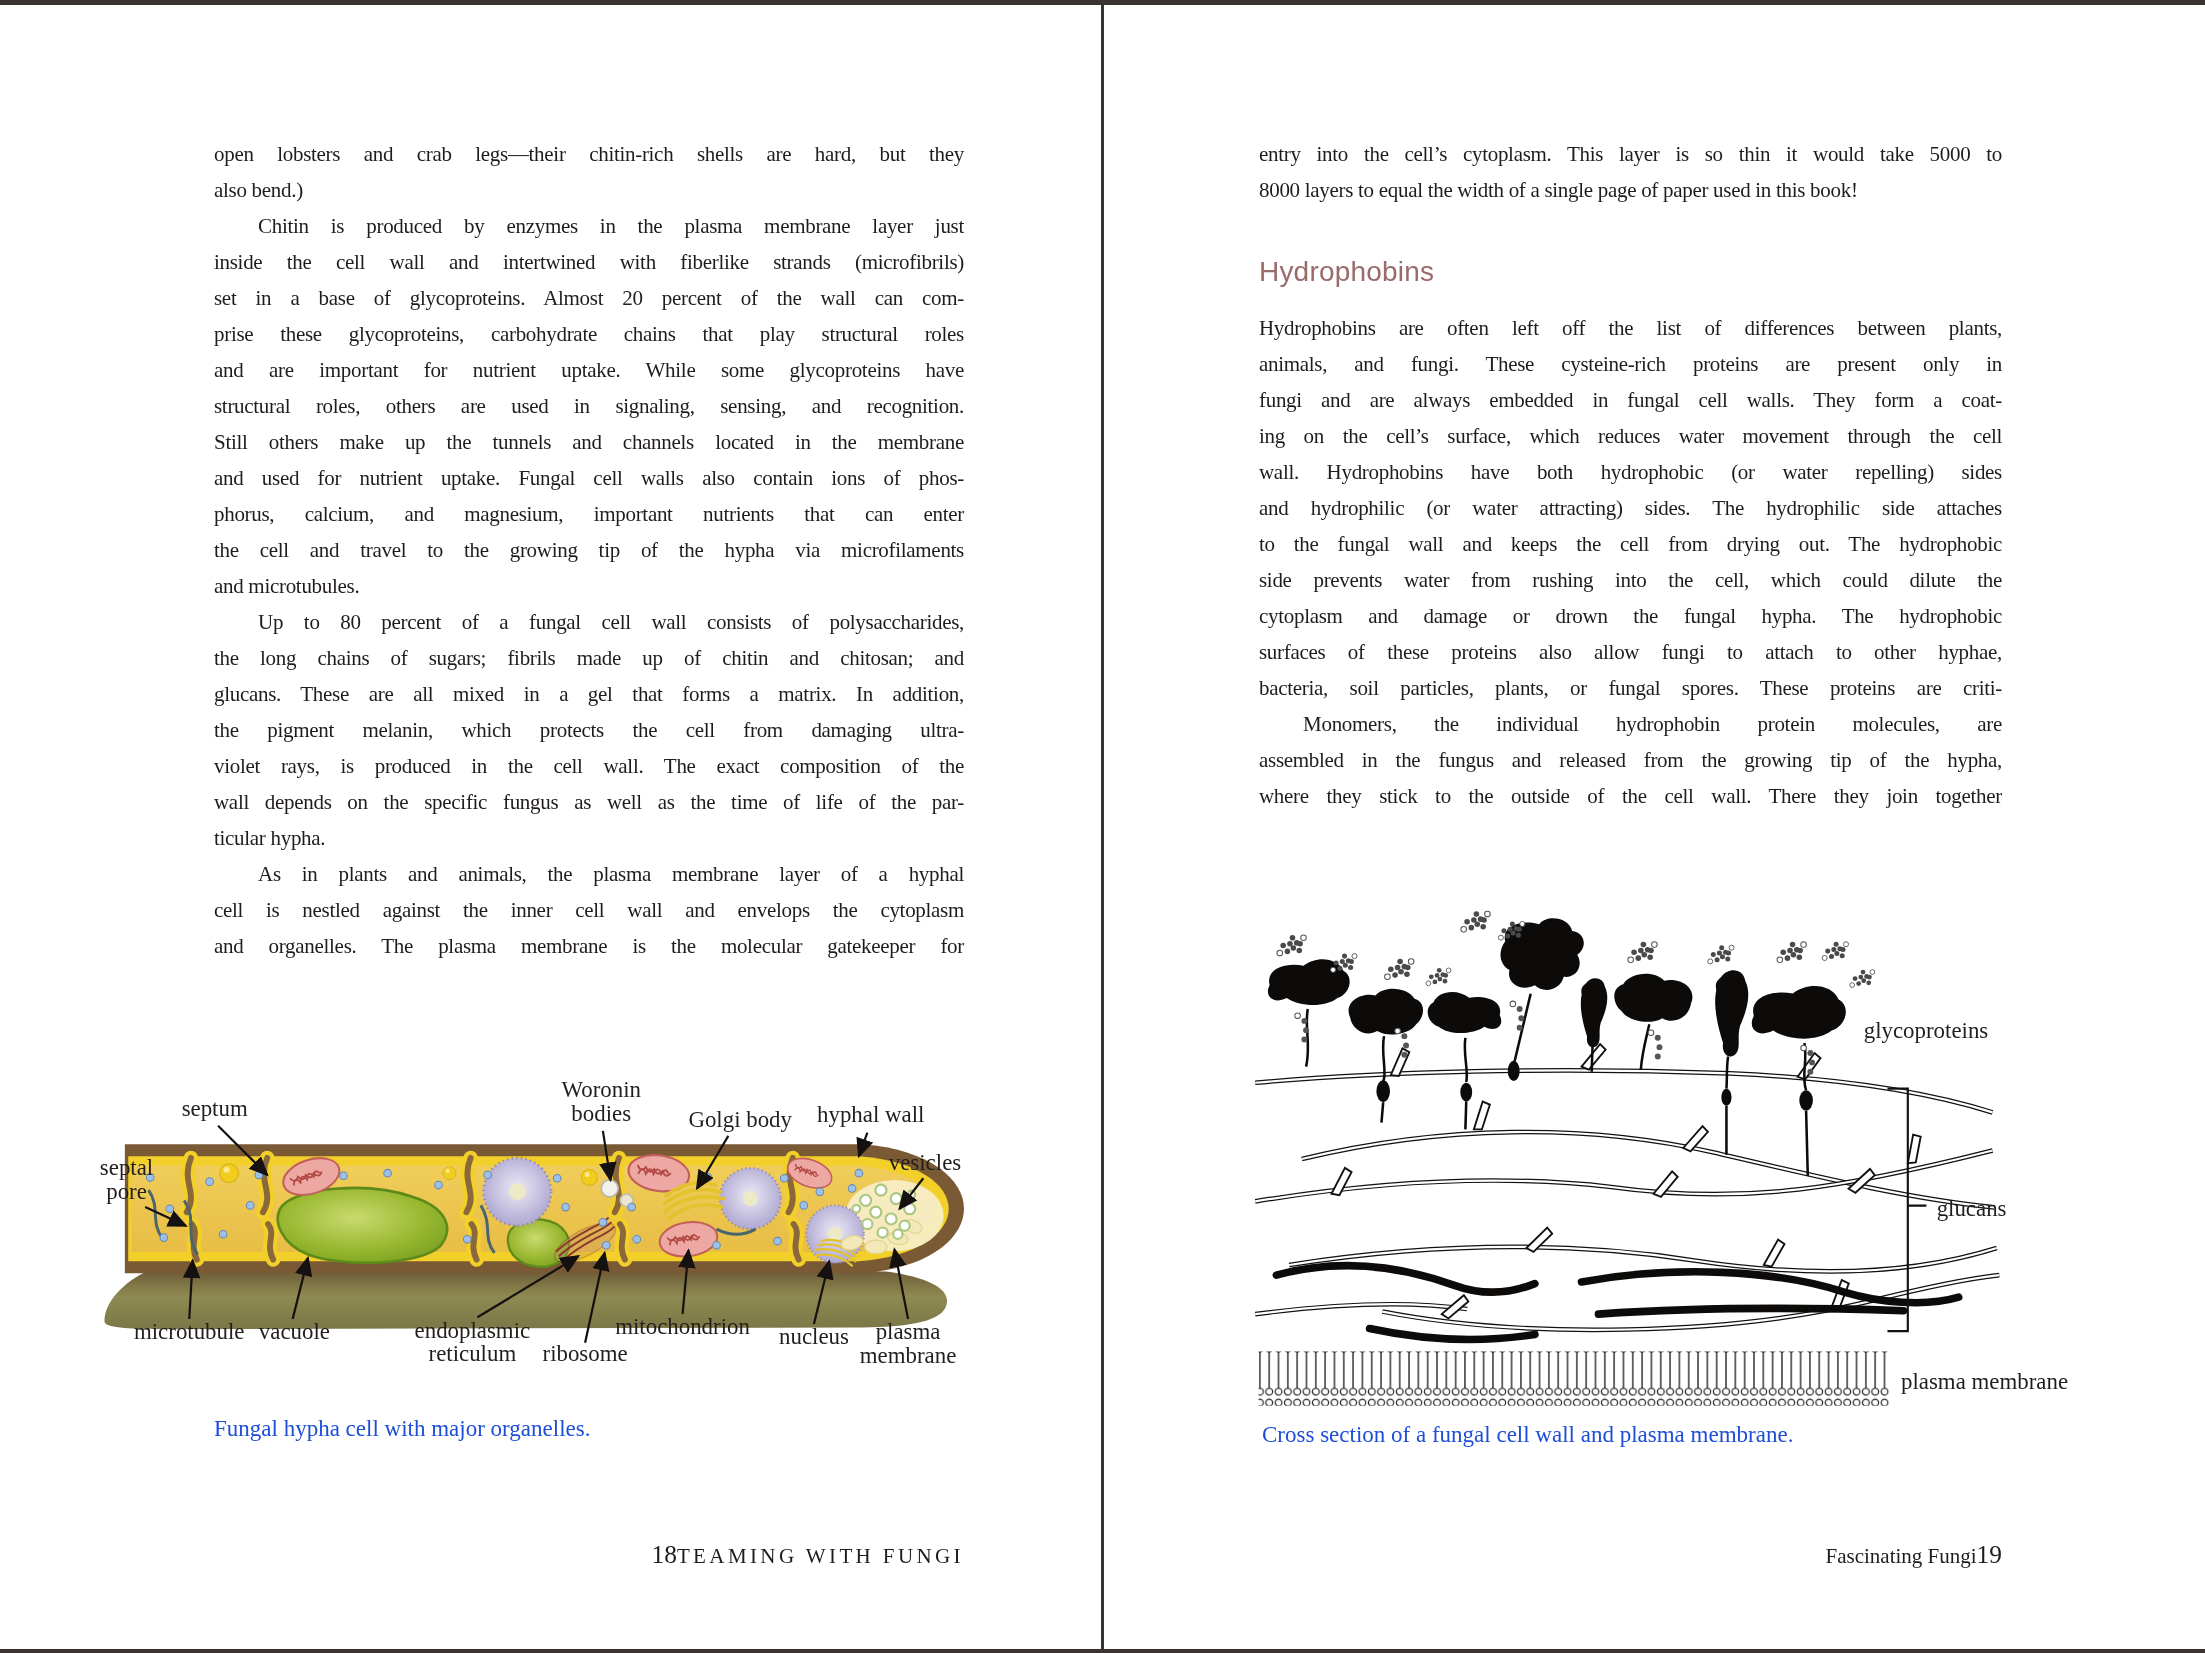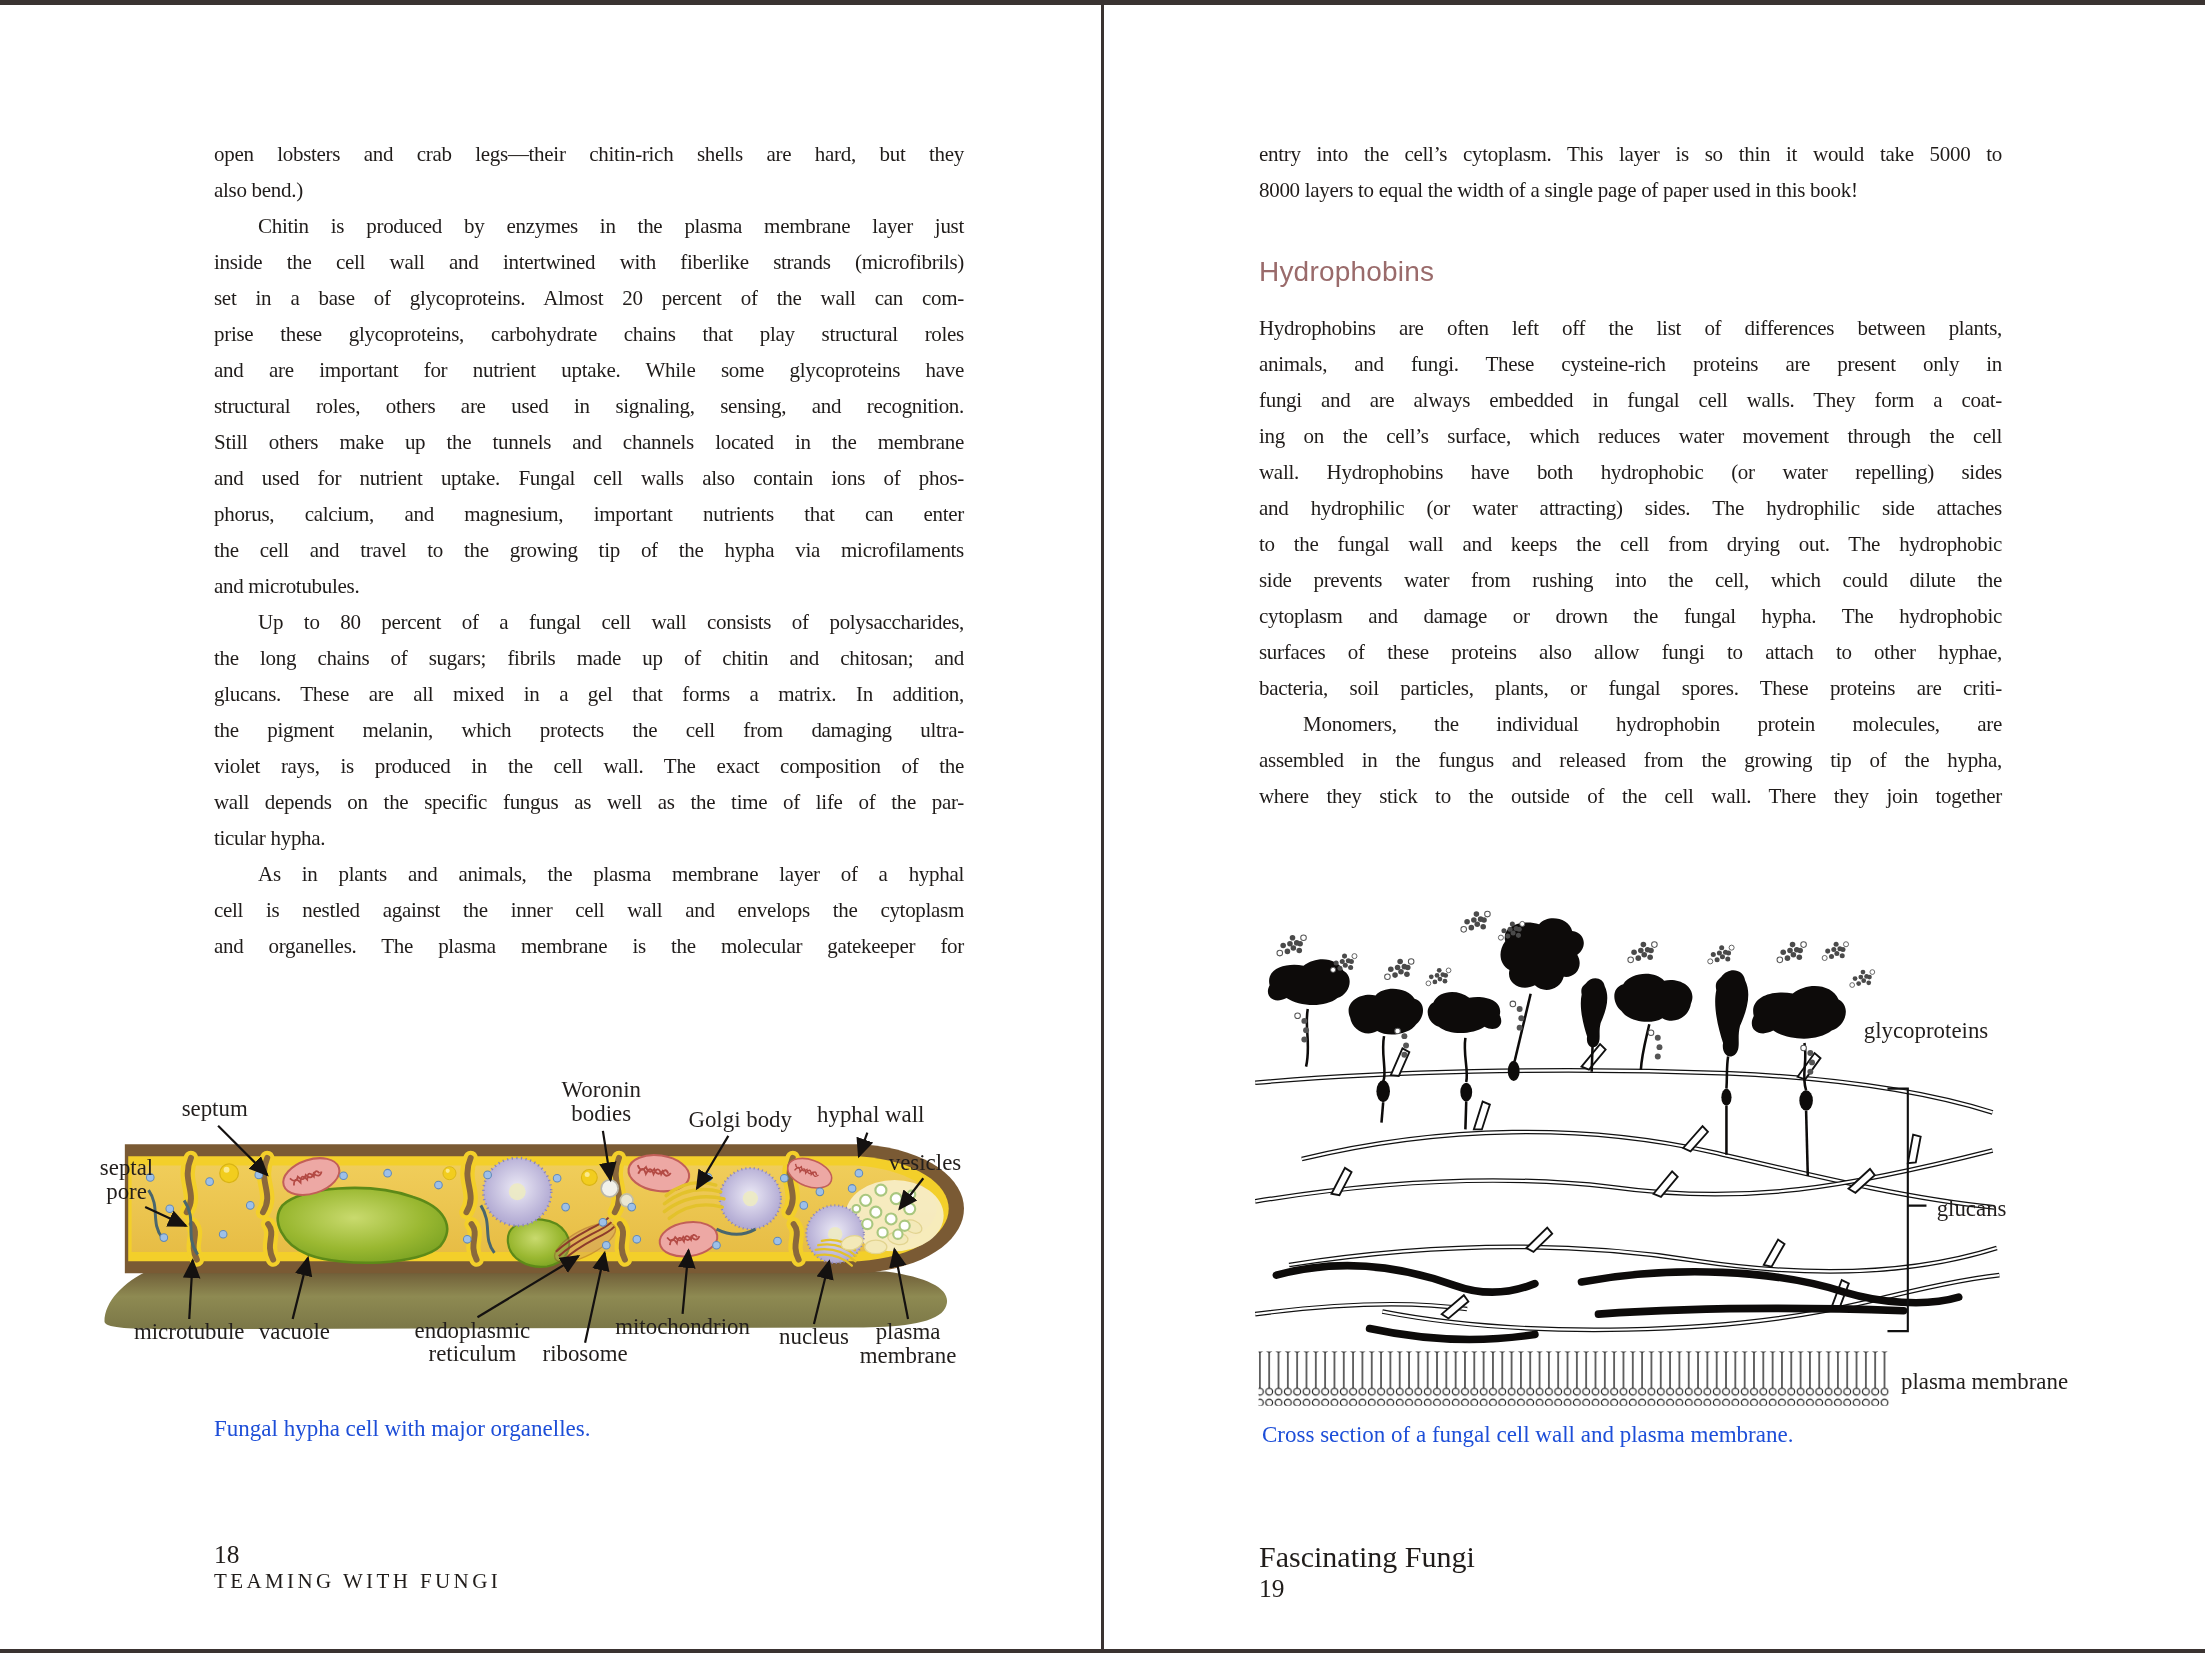--- a/index.html
+++ b/index.html
@@ -23,26 +23,26 @@
   .section-heading{
     position:absolute;left:1259px;top:256px;
     font-family:"Liberation Sans", sans-serif;font-weight:400;font-size:28px;
     color:var(--accent,#9a6b6b);letter-spacing:0.2px;
   }
 
   .caption{position:absolute;font-size:23px;color:#1d4ed8;}
   .caption-left{left:214px;top:1416px;}
   .caption-right{left:1262px;top:1422px;}
 
-  .footer{position:absolute;display:flex;justify-content:flex-end;align-items:baseline;flex-direction:column;}
+  .footer{position:absolute;display:flex;justify-content:flex-end;align-items:baseline;}
   .footer-left{left:214px;top:1540px;width:750px;}
   .footer-right{left:1259px;top:1540px;width:743px;}
   .pagenum{font-size:25.4px;}
   .running-caps{font-size:21px;letter-spacing:3.4px;}
-  .running-plain{font-size:30px;}
+  .running-plain{font-size:21px;}
 
   svg.fig{position:absolute;}
   .lbl{font-family:"Liberation Serif", serif;font-size:27px;fill:#221e1c;}
   .arrow{stroke:#141110;stroke-width:2.6;fill:none;}
 
   
   .f-wall{fill:var(--wall,#7a5a34);}
   .f-mem{fill:var(--membrane,#f6d42c);}
   .sy{stroke:var(--membrane,#f3cf2a);stroke-width:17;fill:none;stroke-linecap:round;}
   .sb{stroke:#8a683c;stroke-width:7;fill:none;stroke-linecap:round;}

